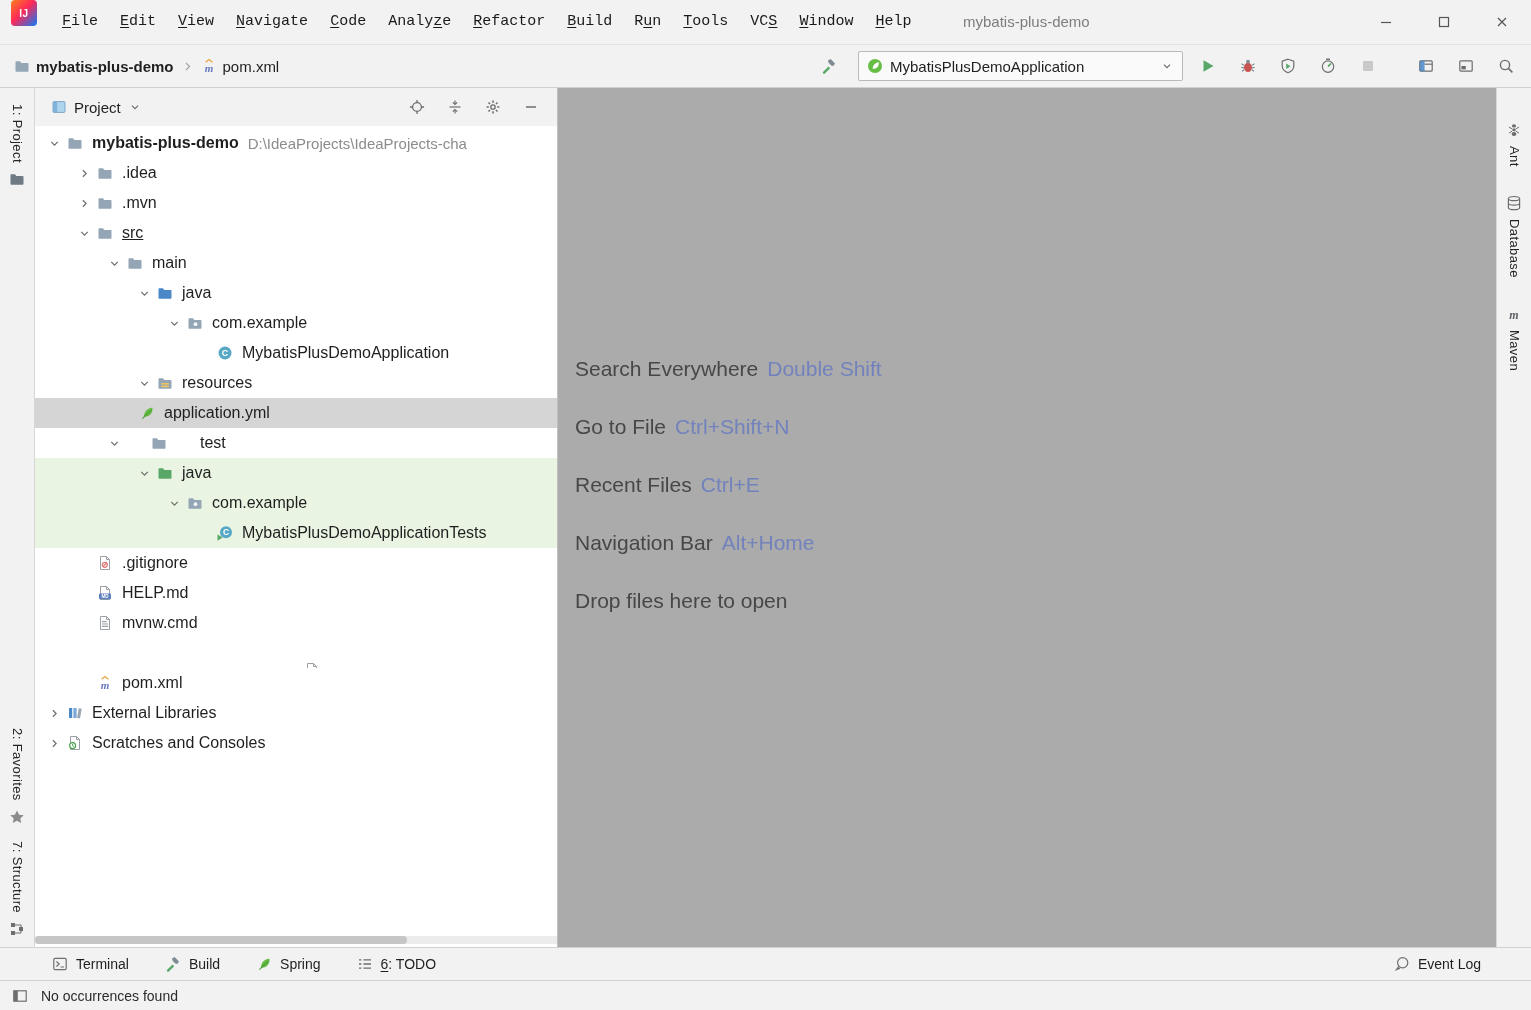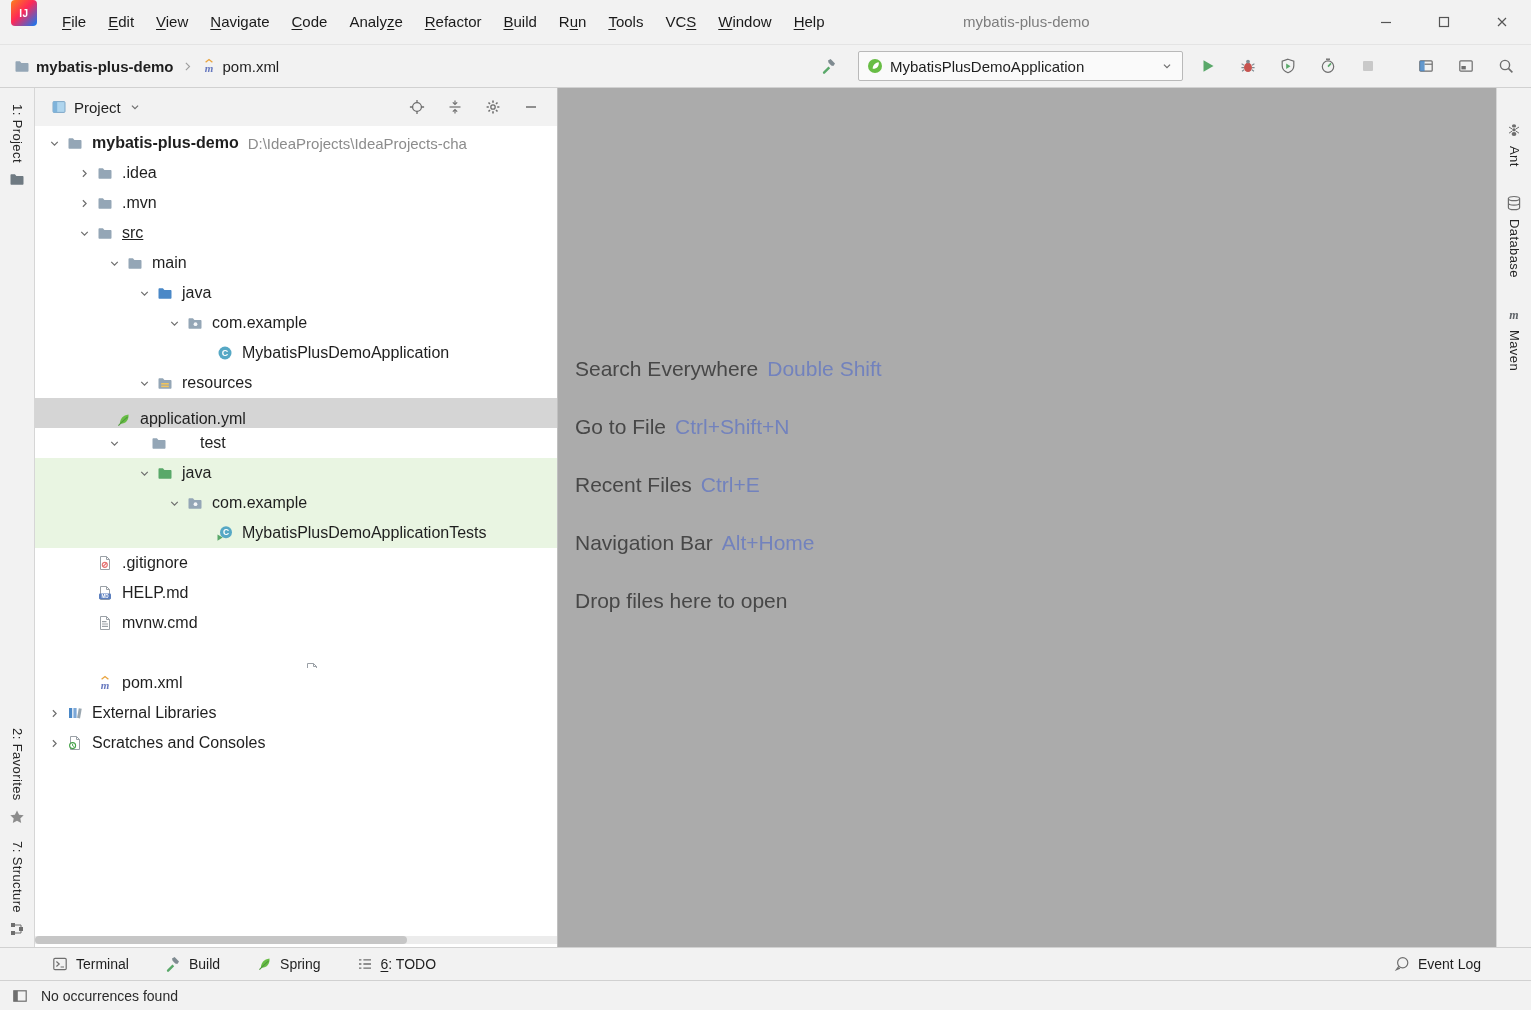--- a/index.html
+++ b/index.html
@@ -4,21 +4,21 @@
 <style>
   *{box-sizing:border-box;margin:0;padding:0;}
   html,body{width:1531px;height:1010px;overflow:hidden;}
   body{font-family:"Liberation Sans",sans-serif;background:#f2f2f2;color:#1f1f1f;-webkit-font-smoothing:antialiased;user-select:none;}
   #window{width:1531px;height:1010px;display:flex;flex-direction:column;background:#f2f2f2;}
 
   
   #titlebar{flex:0 0 44px;display:flex;align-items:flex-start;position:relative;background:#f2f2f2;}
   .app-icon{width:26px;height:26px;margin:0 14px 0 11px;border-radius:4px;background:linear-gradient(135deg,#fc801d 0%,#fe2857 45%,#087cfa 100%);color:#fff;font-size:10px;font-weight:bold;display:flex;align-items:center;justify-content:center;letter-spacing:.5px;}
   #menubar{display:flex;align-items:center;height:44px;}
-  .menu-item{padding:0 11px;font-size:15px;line-height:44px;color:#1a1a1a;cursor:default;}
+  .menu-item{padding:0 11px;font-size:15px;line-height:44px;color:#1a1a1a;cursor:default;font-family:Liberation Mono, monospace;}
   .menu-item u{text-decoration:underline;text-underline-offset:2px;}
   #window-title{position:absolute;left:963px;top:0;height:44px;line-height:44px;font-size:15px;color:#7d7d7d;}
   #window-controls{position:absolute;right:0;top:0;height:44px;display:flex;}
   .win-btn{width:58px;height:44px;display:flex;align-items:center;justify-content:center;}
 
   
   #navbar{flex:0 0 44px;display:flex;align-items:center;background:#f2f2f2;border-top:1px solid #e4e4e4;border-bottom:1px solid #d1d1d1;padding:0 10px 0 14px;}
   #breadcrumbs{display:flex;align-items:center;gap:7px;font-size:15px;}
   .bc-item{display:flex;align-items:center;gap:6px;}
   .bc-item.bold{font-weight:bold;}
@@ -428,21 +428,21 @@
             </span>
             <span class="ticon">
               <svg width="16" height="16" viewBox="0 0 16 16" xmlns="http://www.w3.org/2000/svg">
                 <path d="M1.5 4.2c0-.6.45-1 1-1h3.4l1.5 1.8h6.1c.55 0 1 .45 1 1v6.8c0 .55-.45 1-1 1h-11c-.55 0-1-.45-1-1V4.2z" fill="#94a6b6"></path>
                 <rect x="4.2" y="8" width="7.6" height="1.6" fill="#f2c55c"></rect>
                 <rect x="4.2" y="10.6" width="7.6" height="1.6" fill="#f2c55c"></rect>
               </svg>
             </span>
             <span class="tlabel">resources</span>
           </div>
-          <div class="tree-row hl-selected" style="padding-left: 56px; align-items: flex-end;">
+          <div class="tree-row hl-selected" style="padding-left: 80px;">
             <span class="chev"></span>
             <span class="ticon">
               <svg width="16" height="16" viewBox="0 0 16 16" xmlns="http://www.w3.org/2000/svg">
                 <path d="M13.5 2.5c.4 5.5-2.6 9.6-8.6 9.2C4.8 7 8 3.2 13.5 2.5z" fill="#68bd45"></path>
                 <path d="M3.4 13.6C6.4 10.5 9 8 12.6 4.9" stroke="#4e9a3a" stroke-width="1.1" fill="none"></path>
               </svg>
             </span>
             <span class="tlabel">application.yml</span>
           </div>
           <div class="tree-row" style="padding-left: 68px; gap: 24px;">

